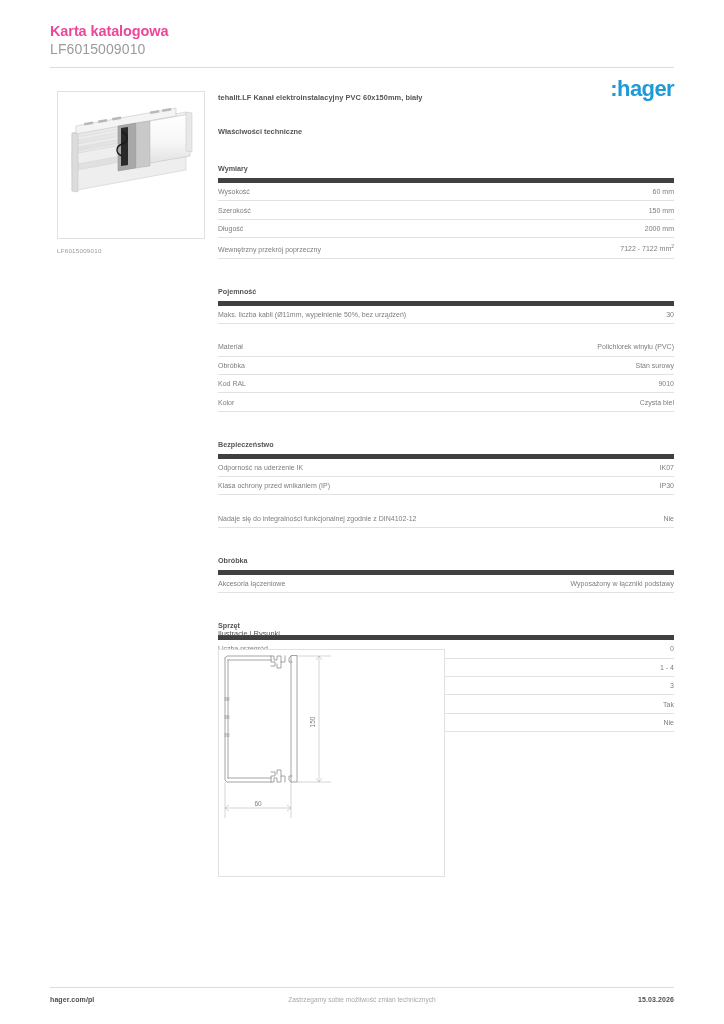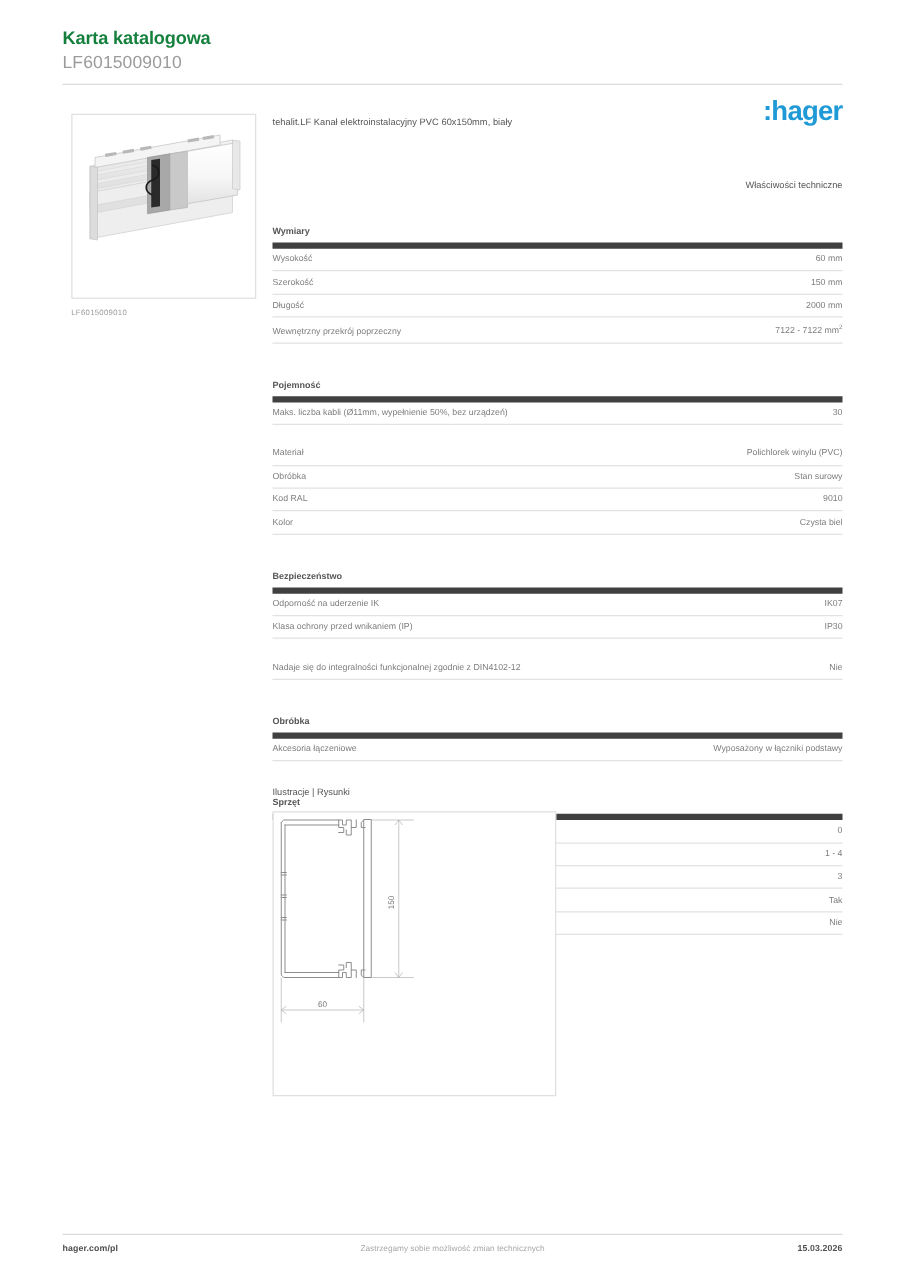--- a/index.html
+++ b/index.html
@@ -18,21 +18,21 @@
   }
 
   
   .header {
     position: absolute;
     left: 50px; top: 22px; width: 624px;
   }
   .header-title {
     font-size: 14.5px;
     font-weight: bold;
-    color: #15803d;
+    color: #ec4899;
     letter-spacing: -0.1px;
     line-height: 18px;
   }
   .header-subtitle {
     font-size: 14px;
     font-weight: normal;
     color: #9b9b9b;
     line-height: 18px;
     letter-spacing: 0.1px;
   }
@@ -73,31 +73,30 @@
     letter-spacing: 0.25px;
   }
 
   
   .spec-col {
     position: absolute;
     left: 218px; top: 93px; width: 456px;
   }
   .product-name {
     font-size: 7.4px;
-    font-weight: normal;
+    font-weight: bold;
     color: #555555;
     letter-spacing: 0.05px;
-    margin-bottom: 41px;
+    margin-bottom: 25px;
   }
   .section-title-main {
     font-size: 7.4px;
-    font-weight: normal;
+    font-weight: bold;
     color: #555555;
     margin-bottom: 19px;
-    text-align: right;
   }
   .group { margin-bottom: 14px; }
   .group-title {
     font-size: 7.2px;
     font-weight: bold;
     color: #555555;
     padding-bottom: 5px;
     border-bottom: 5px solid #404040;
     margin-bottom: 0;
     margin-top: 28px;

